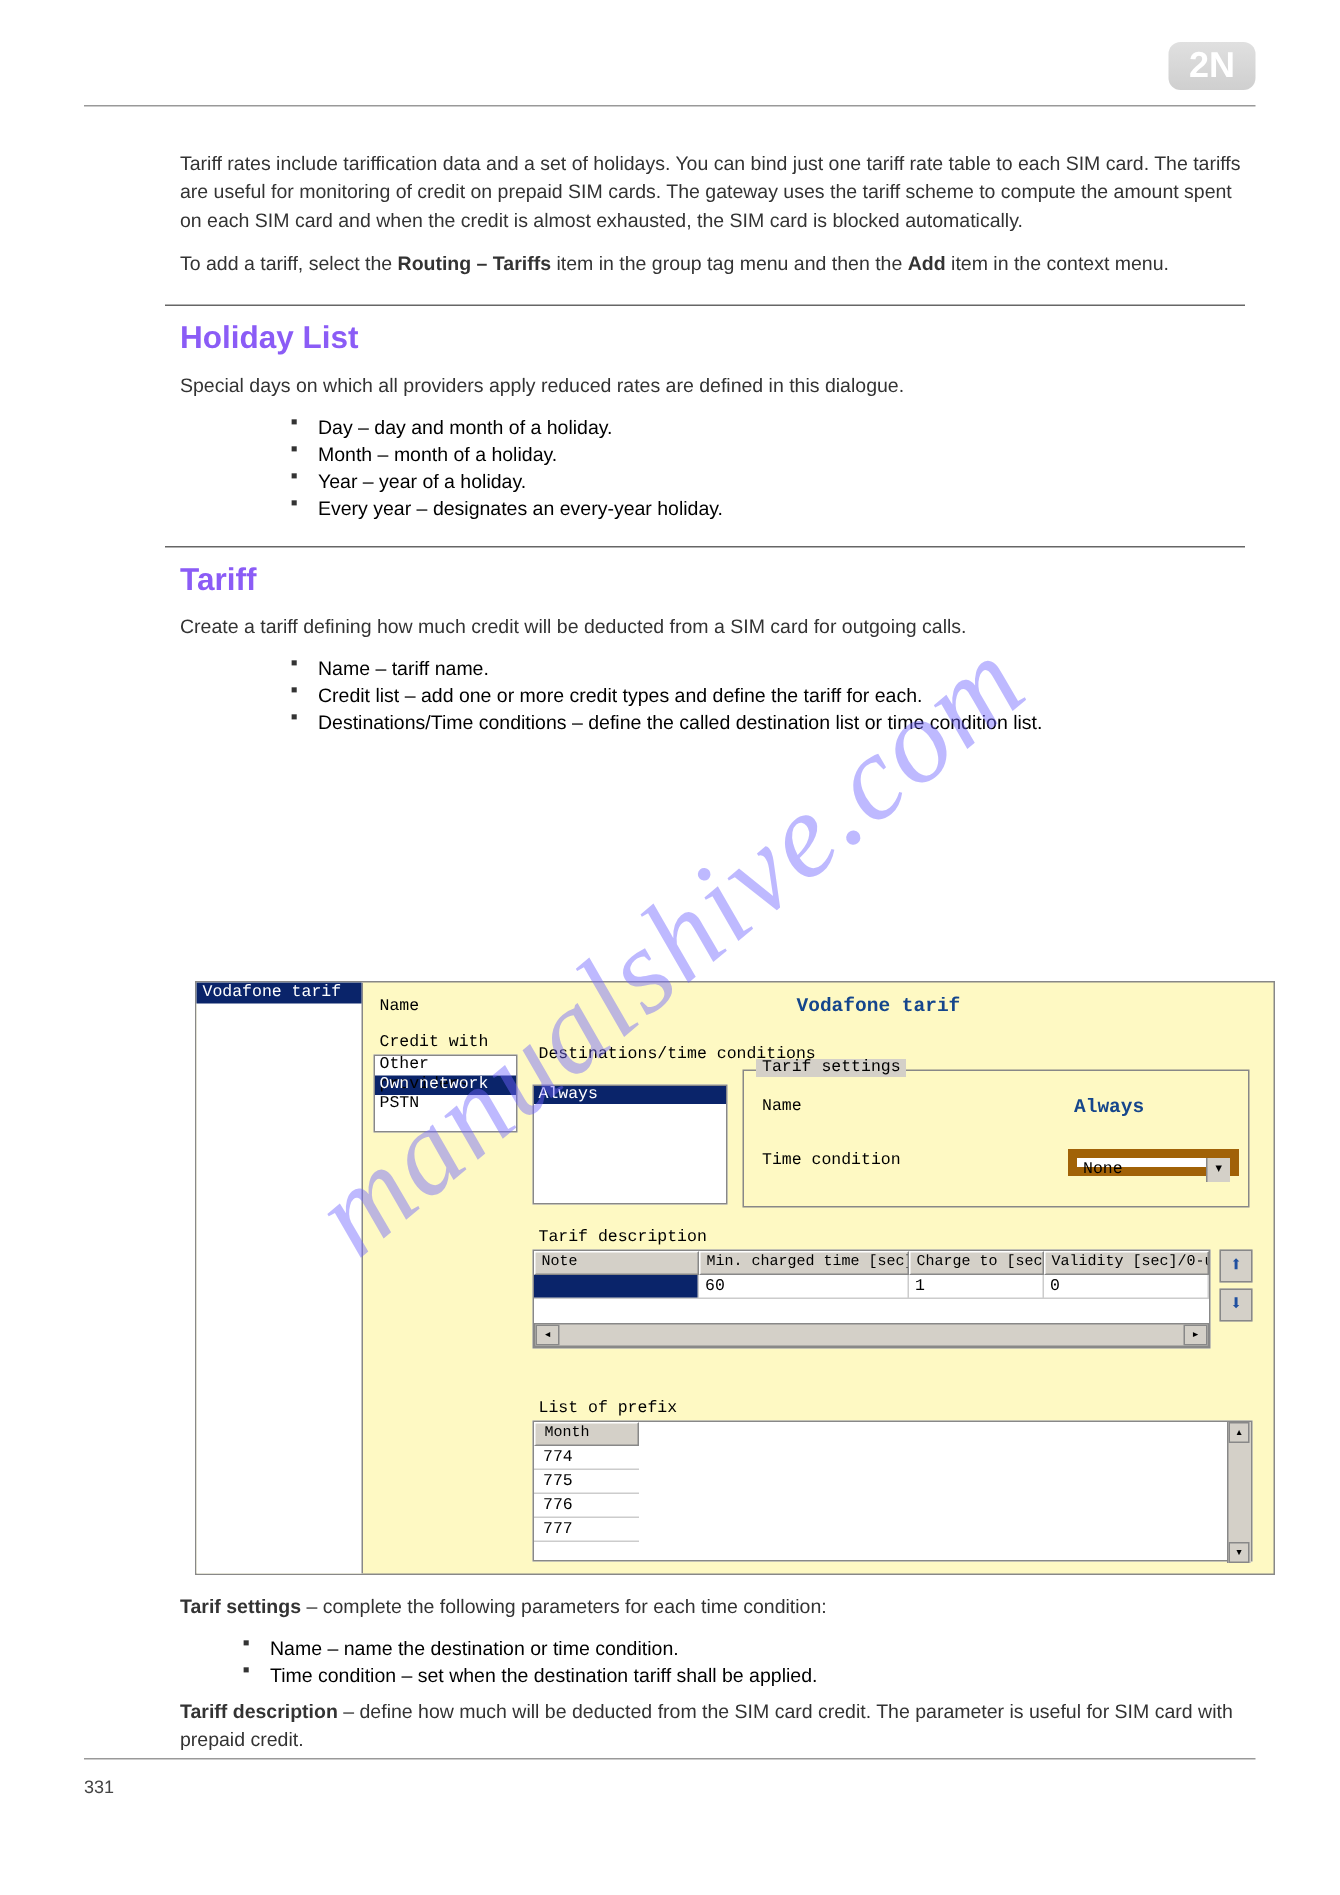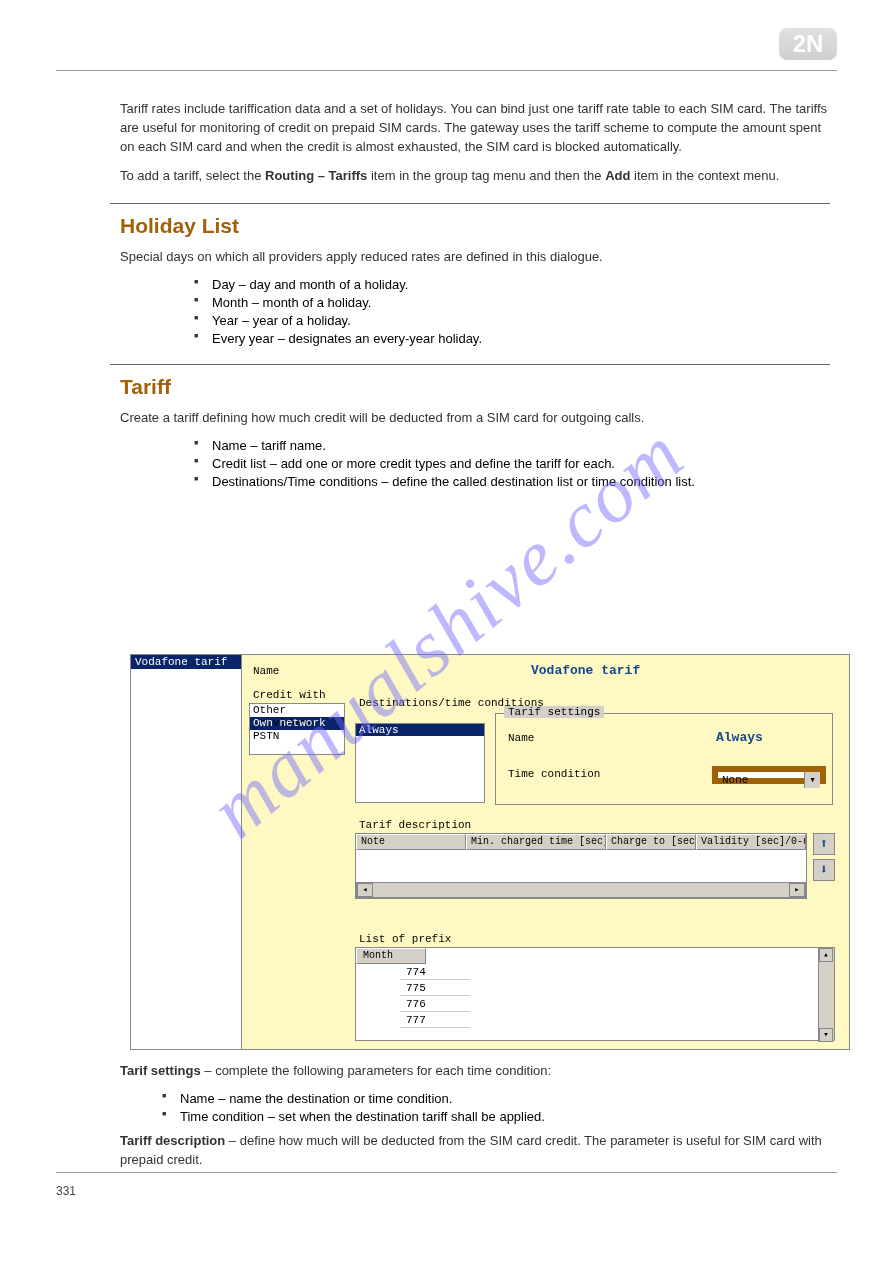--- a/index.html
+++ b/index.html
@@ -63,21 +63,21 @@
 
   .section-rule {
     border-top: 1px solid #666;
     margin: 18px 0 10px 0;
     width: 720px;
     margin-left: -10px;
   }
   .h2 {
     font-size: 21px;
     font-weight: bold;
-    color: #a16207;
+    color: #8b5cf6;
     margin: 8px 0 10px 0;
   }
   ul.bul { margin: 4px 0 8px 92px; padding: 0; }
   ul.bul li { list-style: none; margin: 3px 0; font-size: 13px; position: relative; }
   ul.bul li::before {
     content: "■";
     position: absolute;
     left: -18px;
     top: 1px;
     font-size: 7px;
@@ -166,21 +166,21 @@
 
   .ss-lop-label { position:absolute; left:228px; top:278px; font-size:11px; }
   .ss-lop-table {
     position:absolute; left:224px; top:292px; width:480px; height:94px;
     background:#fff; border:1px solid #888;
   }
   .ss-lop-head {
     background:#d4d0c8; height:16px; width:70px; border:1px solid #fff;
     border-right:1px solid #888; border-bottom:1px solid #888; font-size:10px; padding:1px 6px;
   }
-  .ss-lop-row { height:16px; border-bottom:1px solid #ccc; font-size:11px; padding:0 6px; line-height:16px; width:70px;margin-left:44px; }
+  .ss-lop-row { height:16px; border-bottom:1px solid #ccc; font-size:11px; padding:0 6px; line-height:16px; width:70px; }
   .ss-lop-vscroll {
     position:absolute; right:0; top:0; width:16px; height:94px; background:#d4d0c8; border-left:1px solid #888;
   }
   .ss-lop-vscroll .btn { width:14px; height:14px; border:1px solid #888; background:#d4d0c8; text-align:center; font-size:9px; line-height:12px; }
 
   
   .footer-rule {
     position:absolute; left:56px; right:56px; top:1172px; border-top:1px solid #999;
   }
   .footer-page { position:absolute; left:56px; top:1184px; font-size:12px; color:#444; }
@@ -257,20 +257,26 @@
       </div>
     </div>
 
     <div class="ss-td-label">Tarif description</div>
     <div class="ss-td-table">
       <div class="ss-td-head">
         <div style="width:110px">Note</div>
         <div style="width:140px">Min. charged time [sec]</div>
         <div style="width:90px">Charge to [sec]</div>
         <div style="width:110px">Validity [sec]/0-unlimite</div>
+      </div>
+      <div class="ss-td-row">
+        <div style="width:110px" class="selcell"></div>
+        <div style="width:140px">60</div>
+        <div style="width:90px">1</div>
+        <div style="width:110px">0</div>
       </div>
       <div class="ss-scroll-h" style="left:0;bottom:0;width:450px;">
         <div class="btn" style="left:0">◂</div>
         <div class="btn" style="right:0">▸</div>
       </div>
     </div>
     <div class="ss-arrows">
       <div class="btn">⬆</div>
       <div class="btn">⬇</div>
     </div>

